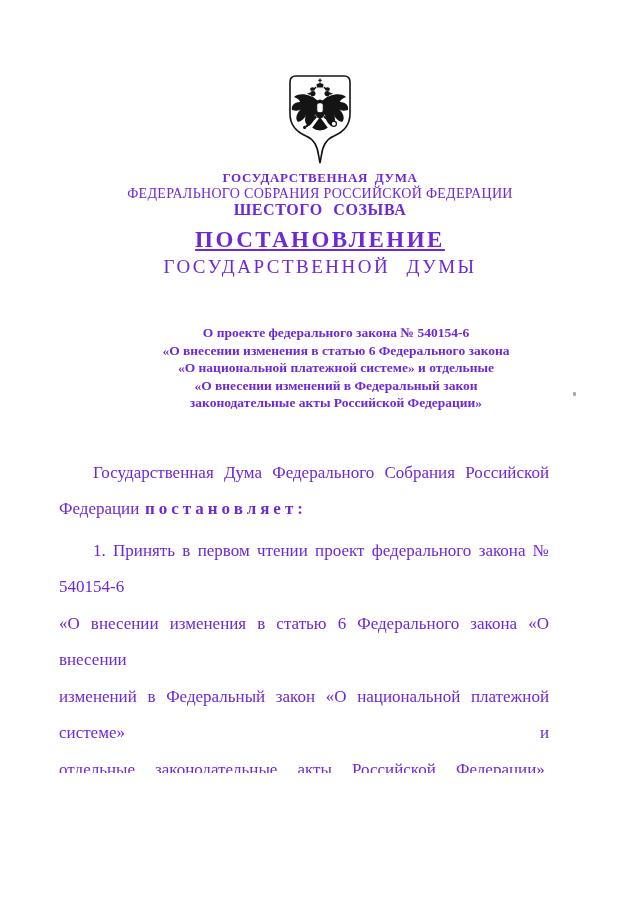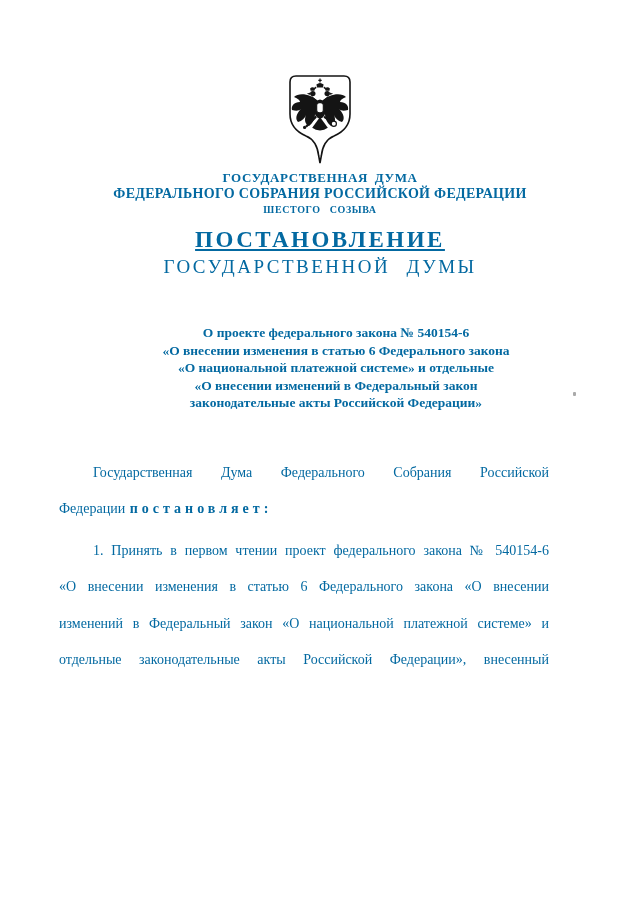--- a/index.html
+++ b/index.html
@@ -1,39 +1,39 @@
 <!DOCTYPE html>
 <html><head>
 <meta charset="utf-8">
 <style>
   html,body{margin:0;padding:0;background:#ffffff;}
   .page{
     position:relative;
     width:640px;height:773px;
     background:#ffffff;
     font-family:"Liberation Serif", serif;
-    color:#0369a1;
+    color:#6d28d9;
     overflow:hidden;
   }
   
   .emblem{display:block;margin:74px auto 0;width:66px;height:92px;}
   
   .org{margin-top:4px;text-align:center;}
   .org-l1{font-size:13px;font-weight:700;letter-spacing:0.6px;line-height:15px;word-spacing:3px;}
-  .org-l2{font-size:14px;font-weight:700;letter-spacing:0.3px;line-height:17px;}
-  .org-l3{font-size:10px;font-weight:700;letter-spacing:0.6px;line-height:15px;word-spacing:6px;}
+  .org-l2{font-size:14px;font-weight:400;letter-spacing:0.3px;line-height:17px;}
+  .org-l3{font-size:16px;font-weight:700;letter-spacing:0.6px;line-height:15px;word-spacing:6px;}
   
   .doctype{margin-top:9px;text-align:center;}
   .doctype-l1{font-size:23px;font-weight:700;letter-spacing:2.5px;line-height:27px;text-decoration:underline;}
   .doctype-l2{font-size:19px;font-weight:400;letter-spacing:2.5px;line-height:28px;word-spacing:9px;}
   
   .subject{margin-top:43px;text-align:center;font-size:13.5px;font-weight:700;padding-left:32px;}
   .subject .sline{line-height:17.5px;}
   
-  .docbody{margin:43px 91px 0 59px;font-size:14px;}
+  .docbody{margin:43px 91px 0 59px;font-size:17px;}
   .bline{line-height:36.5px;white-space:nowrap;}
   .jline{text-align:justify;text-align-last:justify;white-space:normal;}
   .indent{text-indent:34px;}
   .intro{margin-bottom:5px;}
   .verb{font-weight:700;letter-spacing:4px;margin-left:0.33em;}
   
   .speck{position:absolute;left:573px;top:392px;width:3px;height:4px;background:#8d8d8d;border-radius:1px;opacity:.75;}
 </style>
 </head>
 <body>

